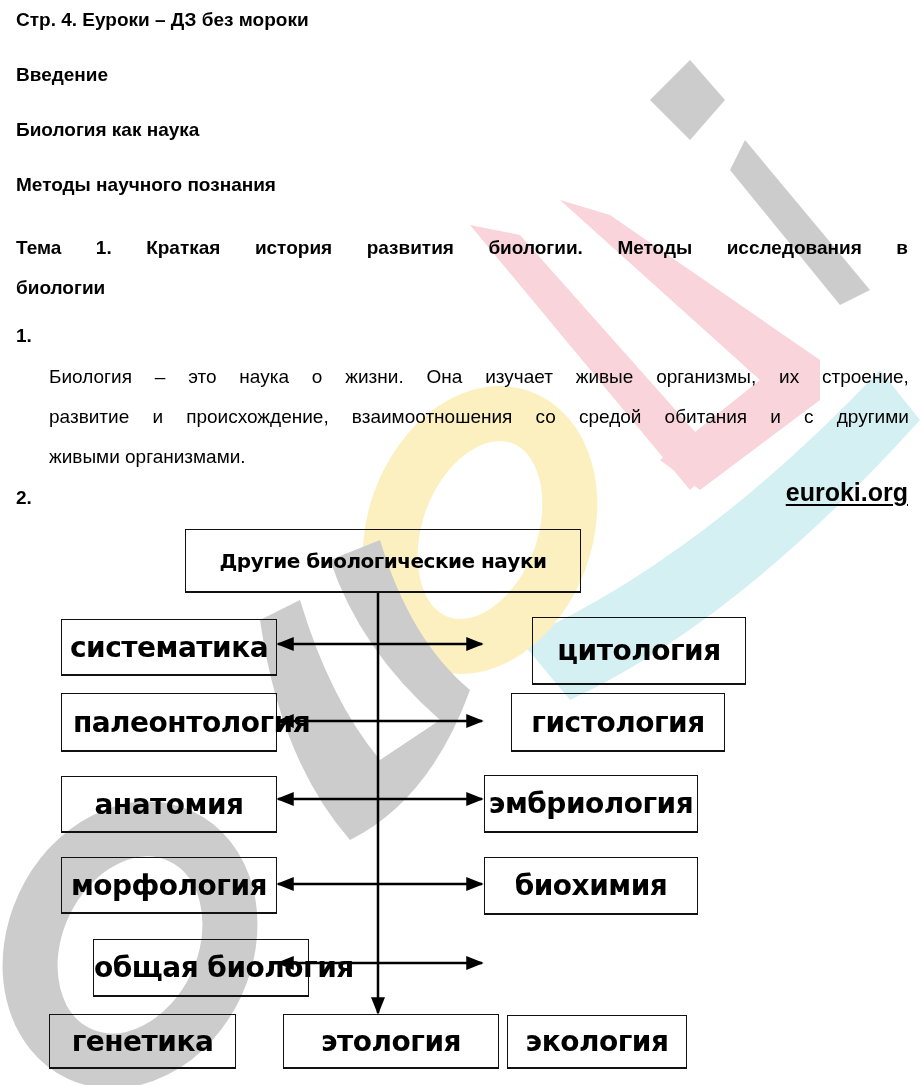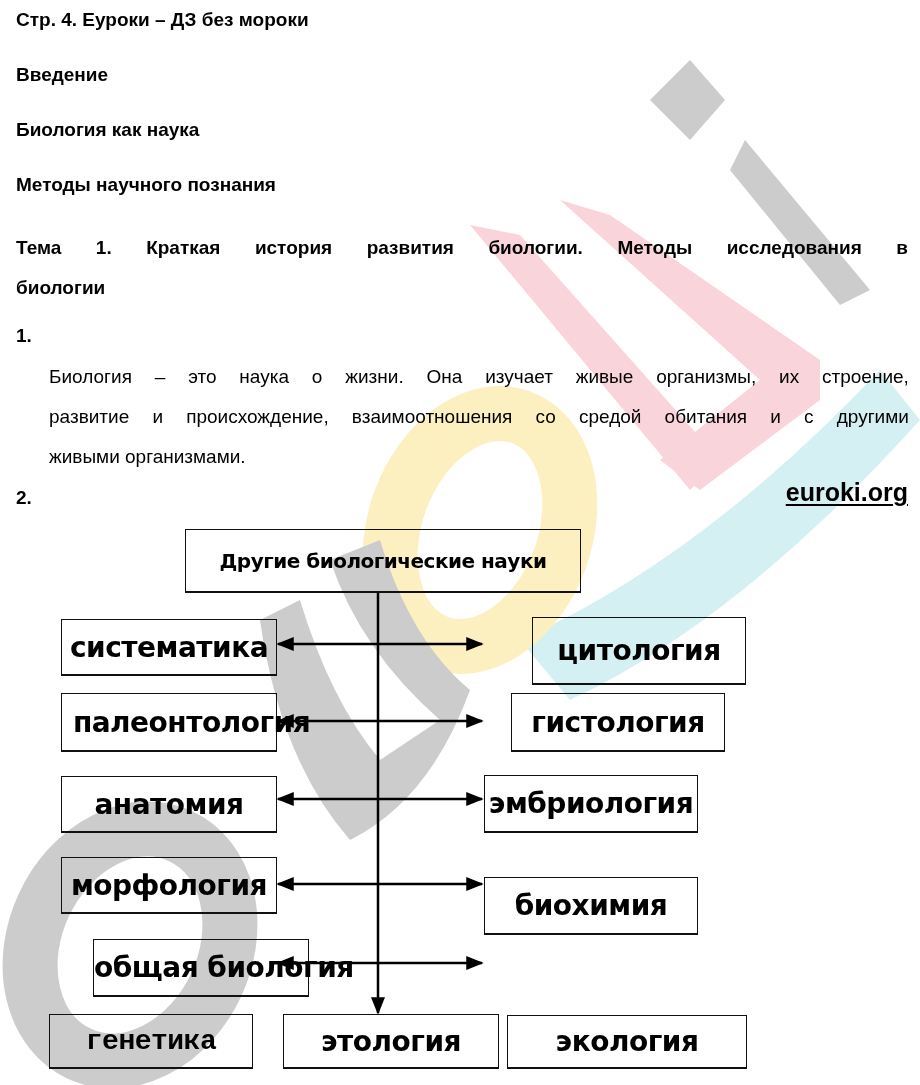--- a/index.html
+++ b/index.html
@@ -210,18 +210,18 @@
 
   <div class="box" style="left:61px; top:619px; width:216px; height:57px;">систематика</div>
   <div class="box" style="left:61px; top:693px; width:216px; height:59px;padding-left:45px;">палеонтология</div>
   <div class="box" style="left:61px; top:776px; width:216px; height:57px;">анатомия</div>
   <div class="box" style="left:61px; top:857px; width:216px; height:57px;">морфология</div>
   <div class="box" style="left:61px; top:939px; width:216px; height:58px; justify-content:flex-start;margin-left:32px;">общая биология</div>
 
   <div class="box" style="left:484px; top:617px; width:214px; height:68px;margin-left:48px;">цитология</div>
   <div class="box" style="left:484px; top:693px; width:214px; height:59px;margin-left:27px;">гистология</div>
   <div class="box" style="left:484px; top:775px; width:214px; height:58px;">эмбриология</div>
-  <div class="box" style="left:484px; top:857px; width:214px; height:58px;margin-top:20px;">биохимия</div>
-
-  <div class="box" style="left:49px; top:1014px; width:204px; height:55px;font-family:Liberation Mono, monospace;">генетика</div>
+  <div class="box" style="left:484px; top:857px; width:214px; height:58px;">биохимия</div>
+
+  <div class="box" style="left:49px; top:1014px; width:187px; height:55px;">генетика</div>
   <div class="box" style="left:283px; top:1014px; width:216px; height:55px;">этология</div>
-  <div class="box" style="left:507px; top:1015px; width:240px; height:54px;">экология</div>
+  <div class="box" style="left:507px; top:1015px; width:180px; height:54px;">экология</div>
 </div>
 
 </body></html>

